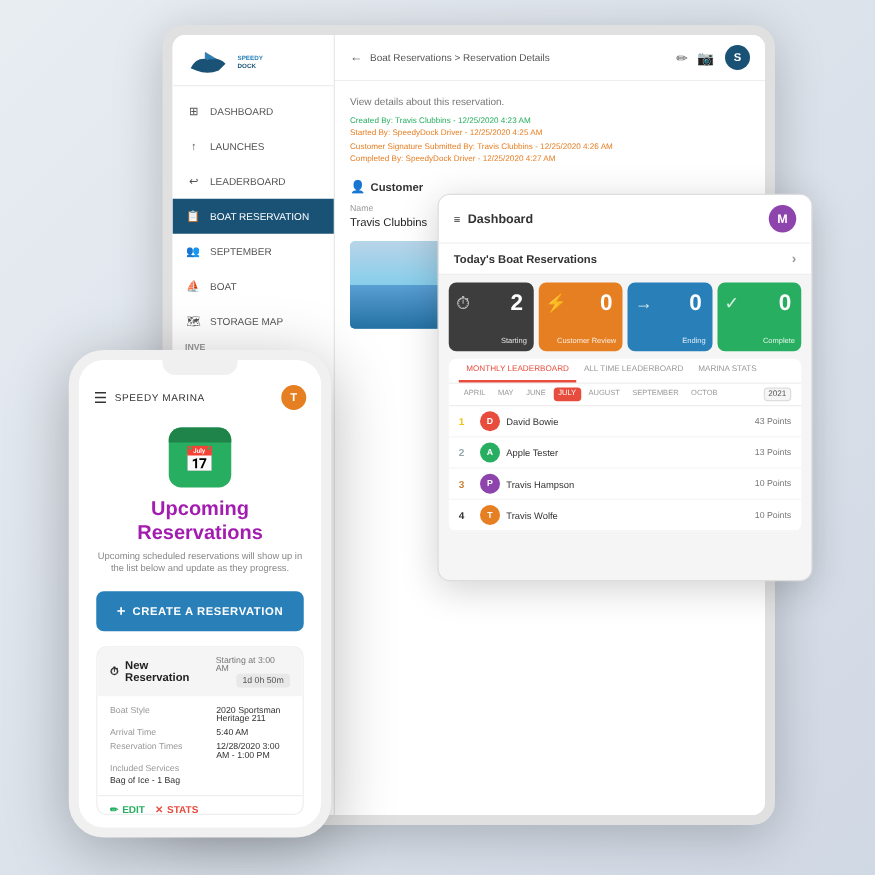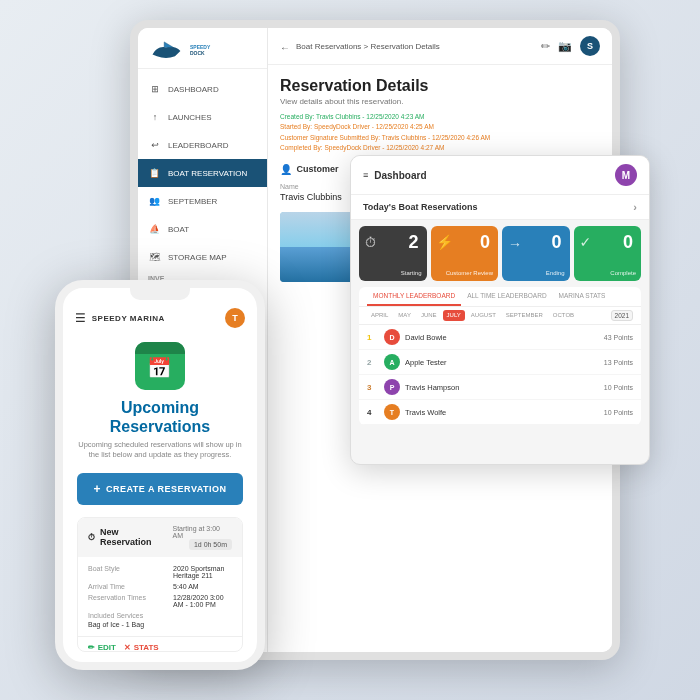--- a/index.html
+++ b/index.html
@@ -444,21 +444,21 @@
       align-items: center;
       padding: 4px 12px;
       gap: 6px;
     }
     .phone-menu-icon {
       font-size: 12px;
       color: #333;
     }
     .phone-header-title {
       font-size: 8px;
-      font-weight: bold;
+      font-weight: normal;
       color: #333;
       letter-spacing: 0.5px;
       text-align: right;
     }
     .phone-header-avatar {
       width: 20px;
       height: 20px;
       border-radius: 50%;
       background: #e67e22;
       color: #fff;
@@ -502,21 +502,21 @@
     }
     .cal-icon-inner {
       font-size: 20px;
       color: #fff;
       margin-top: 4px;
       z-index: 1;
     }
     .phone-upcoming-title {
       font-size: 16px;
       font-weight: bold;
-      color: #0369a1;
+      color: #a21caf;
       text-align: center;
       line-height: 1.2;
       margin-bottom: 4px;
     }
     .phone-upcoming-desc {
       font-size: 7.5px;
       color: #888;
       text-align: center;
       line-height: 1.4;
       margin-bottom: 12px;
@@ -692,21 +692,20 @@
           <span class="topbar-back">←</span>
           <span class="topbar-breadcrumb">Boat Reservations &gt; Reservation Details</span>
           <div class="topbar-spacer"></div>
           <div class="topbar-icons">
             <span class="topbar-icon">✏</span>
             <span class="topbar-icon">📷</span>
             <div class="topbar-avatar">S</div>
           </div>
         </div>
         <div class="page-content">
-          <div class="page-title">Reservation Details</div>
           <div class="page-subtitle">View details about this reservation.</div>
           <div class="meta-info">
             <div class="created">Created By: Travis Clubbins - 12/25/2020 4:23 AM</div>
             <div class="started">Started By: SpeedyDock Driver - 12/25/2020 4:25 AM</div>
             <div class="started">Customer Signature Submitted By: Travis Clubbins - 12/25/2020 4:26 AM</div>
             <div class="completed">Completed By: SpeedyDock Driver - 12/25/2020 4:27 AM</div>
           </div>
           <div class="section-header">
             <span class="section-icon">👤</span>
             <span>Customer</span>

